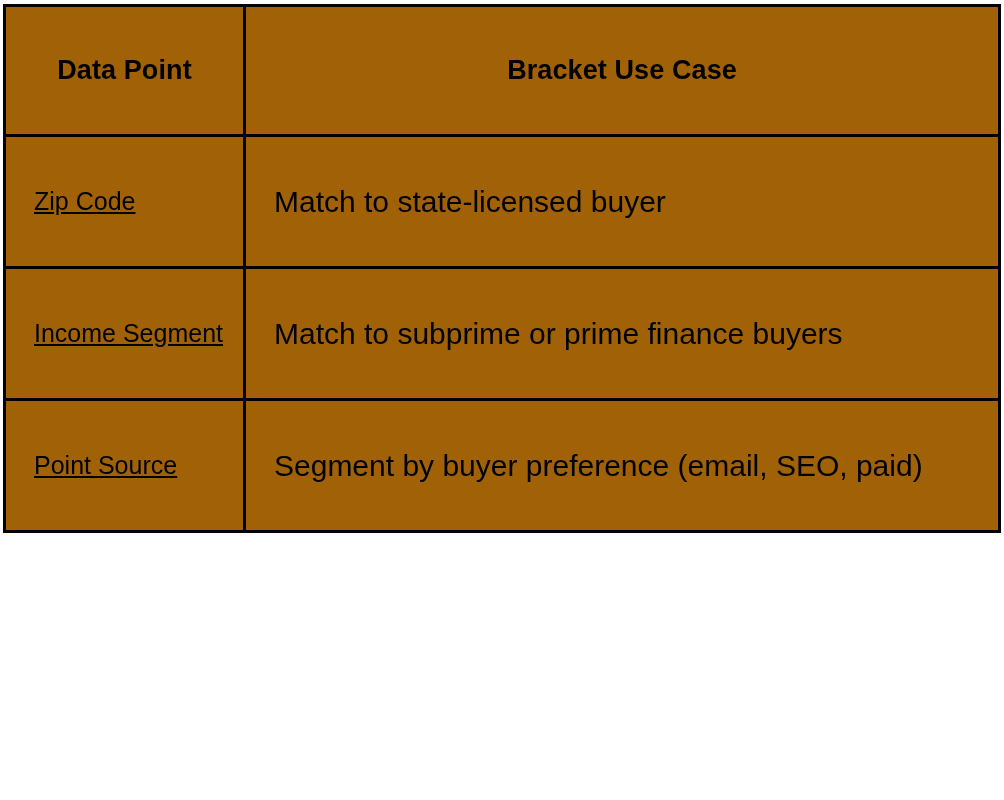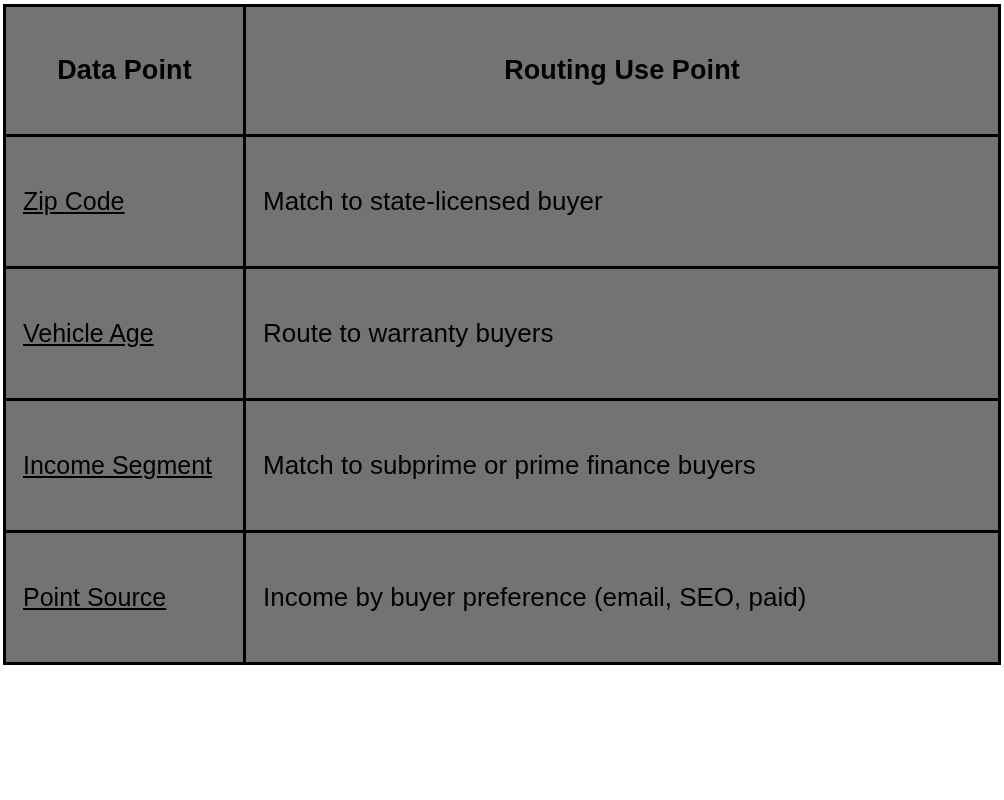--- a/index.html
+++ b/index.html
@@ -32,42 +32,42 @@
     table-layout: fixed;
     background: #ffffff;
   }
 
   .routing-table col.col-data-point { width: 240px; }
   .routing-table col.col-use-case  { width: 755px; }
 
   .routing-table th,
   .routing-table td {
     border: 3px solid #000000;
-    padding: 0 17px;
+    padding: 0 28px;
     color: #000000;
-    background: #737373;
+    background: #a16207;
     vertical-align: middle;
     box-sizing: border-box;
     overflow: hidden;
     white-space: nowrap;
   }
 
   .routing-table thead th {
     height: 130px;
     text-align: center;
     font-weight: bold;
     font-size: 27px;
     letter-spacing: 0.1px;
   }
 
   .routing-table tbody td {
     height: 132px;
     text-align: left;
     font-weight: normal;
-    font-size: 26px;
+    font-size: 30px;
     letter-spacing: 0px;
   }
 
   .routing-table tbody td.cell-data-point {
     font-size: 25px;
     text-decoration: underline;
   }
 </style>
 </head>
 <body>
@@ -76,43 +76,39 @@
 
   <table class="routing-table">
     <colgroup>
       <col class="col-data-point">
       <col class="col-use-case">
     </colgroup>
 
     <thead>
       <tr>
         <th>Data Point</th>
-        <th>Routing Use Point</th>
+        <th>Bracket Use Case</th>
       </tr>
     </thead>
 
     <tbody>
 
       <tr>
         <td class="cell-data-point">Zip Code</td>
         <td class="cell-use-case">Match to state-licensed buyer</td>
       </tr>
 
 
-      <tr>
-        <td class="cell-data-point">Vehicle Age</td>
-        <td class="cell-use-case">Route to warranty buyers</td>
-      </tr>
 
       <tr>
         <td class="cell-data-point">Income Segment</td>
         <td class="cell-use-case">Match to subprime or prime finance buyers</td>
       </tr>
 
       <tr>
         <td class="cell-data-point">Point Source</td>
-        <td class="cell-use-case">Income by buyer preference (email, SEO, paid)</td>
+        <td class="cell-use-case">Segment by buyer preference (email, SEO, paid)</td>
       </tr>
 
     </tbody>
   </table>
 
 </div>
 
 </body></html>

